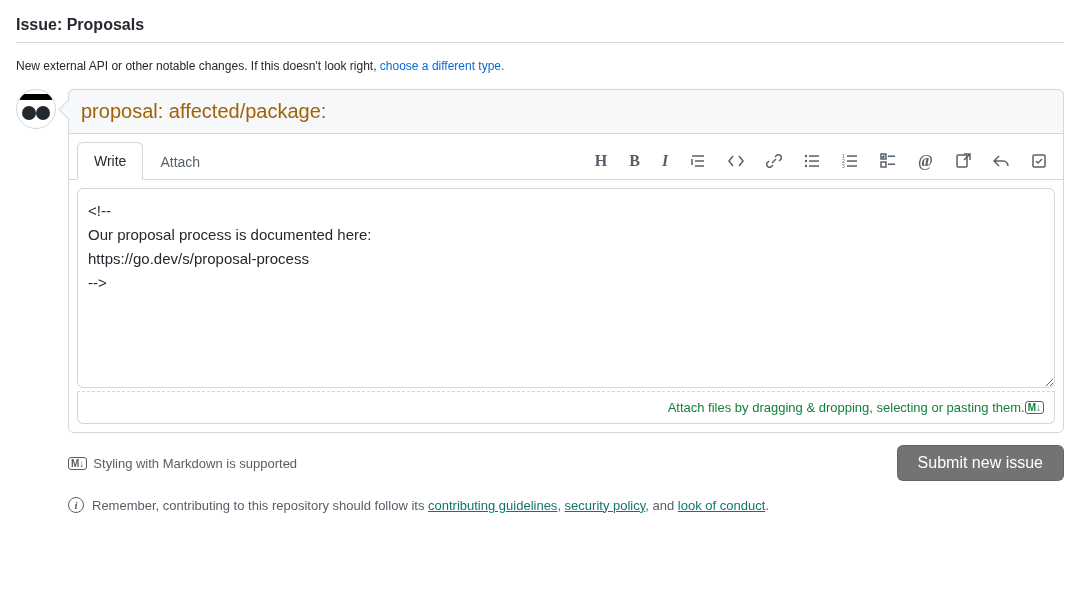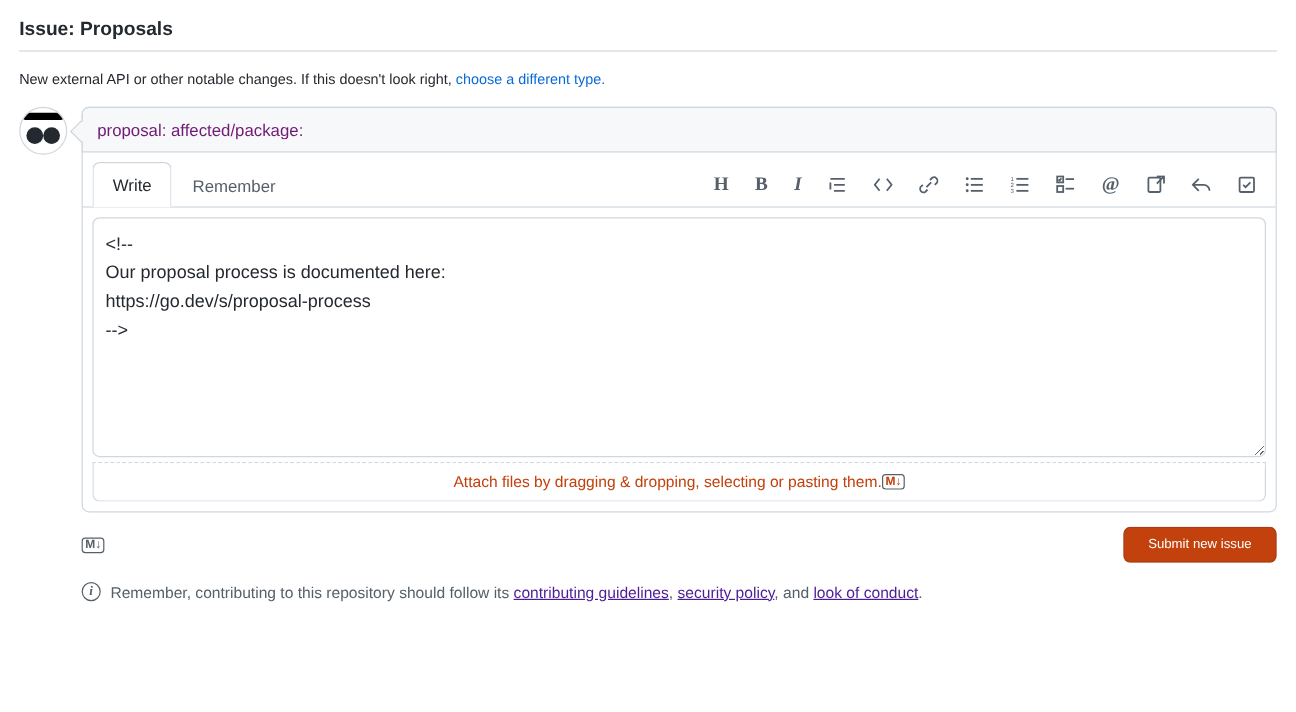--- a/index.html
+++ b/index.html
@@ -78,25 +78,25 @@
       transform: rotate(45deg);
     }
     .composer-frame {
       border: 1px solid #d0d7de;
       border-radius: 6px;
       background: #fff;
     }
     .title-input {
       width: 100%;
       padding: 10px 12px;
-      font-size: 14px;
+      font-size: 20px;
       border: 1px solid #d0d7de;
       border-radius: 6px 6px 0 0;
       background: #f6f8fa;
-      color: #701a75;
+      color: #a16207;
       margin: -1px -1px 0 -1px;
       width: calc(100% + 2px);
     }
 
     .tab-header {
       display: flex;
       justify-content: space-between;
       align-items: center;
       margin-top: 8px;
       padding: 0 8px;
@@ -157,30 +157,30 @@
       border-radius: 6px;
       font-size: 15px;
       font-family: inherit;
       color: #24292f;
       line-height: 1.6;
       resize: vertical;
       background: #fff;
     }
     .attach-bar {
       display: flex;
-      justify-content: center;
+      justify-content: flex-end;
       align-items: center;
       padding: 8px 10px;
       margin: 0 8px 8px 8px;
       border:1px solid #d0d7de;
       border-top:1px dashed #d0d7de;
       margin-top:-9px;
       border-radius: 0 0 6px 6px;
       font-size: 13px;
-      color: #c2410c;
+      color: #15803d;
     }
     .md-badge {
       font-size: 10px;
       font-weight:700;
       border: 1px solid #57606a;
       border-radius: 3px;
       padding: 0 2px;
     }
 
     .footer-row {
@@ -190,41 +190,41 @@
       margin-top: 12px;
     }
     .styling-hint {
       display: flex;
       align-items: center;
       gap: 6px;
       font-size: 13px;
       color: #57606a;
     }
     .submit-btn {
-      background: #c2410c;
+      background: #737373;
       color: #fff;
       border: 1px solid rgba(27,31,36,0.15);
       padding: 8px 20px;
       border-radius: 6px;
-      font-size: 11px;
+      font-size: 16px;
       font-weight: 500;
       cursor: pointer;
     }
 
     .contrib-note {
       display: flex;
       align-items: center;
       gap: 8px;
       font-size: 13px;
       color: #57606a;
       margin-top: 16px;
       margin-left: 52px;
     }
     .contrib-note a {
-      color: #4c1d95;
+      color: #0f766e;
       text-decoration: underline;
     }
     .info-icon {
       width: 16px;
       height: 16px;
       border: 1.5px solid #57606a;
       border-radius: 50%;
       display: inline-flex;
       align-items: center;
       justify-content: center;
@@ -249,21 +249,21 @@
   <div class="avatar">
       <div class="avatar-banner"></div>
     </div>
   <div class="composer-body">
     <div class="composer-frame">
       <input class="title-input" value="proposal: affected/package:" style="">
 
       <div class="tab-header">
         <div class="tabs">
           <button class="tab active">Write</button>
-          <button class="tab">Remember</button>
+          <button class="tab">Attach</button>
         </div>
         <div class="toolbar">
           <button class="toolbar-btn">
               <span class="glyph">H</span>
             </button>
           <button class="toolbar-btn">
               <span class="glyph bold">B</span>
             </button>
           <button class="toolbar-btn">
               <span class="glyph italic">I</span>
@@ -342,20 +342,21 @@
 
       <div class="attach-bar">
         <span>Attach files by dragging &amp; dropping, selecting or pasting them.</span>
         <span class="md-badge">M↓</span>
       </div>
     </div>
 
     <div class="footer-row">
       <div class="styling-hint">
         <span class="md-badge">M↓</span>
+        <span>Styling with Markdown is supported</span>
       </div>
       <button class="submit-btn">Submit new issue</button>
     </div>
   </div>
 </div>
 
 <div class="contrib-note">
   <span class="info-icon">i</span>
   <span>
     <span>Remember, contributing to this repository should follow its </span><a href="#">contributing guidelines</a><span>, </span><a href="#">security policy</a><span>, and </span><a href="#">look of conduct</a><span>.</span>

